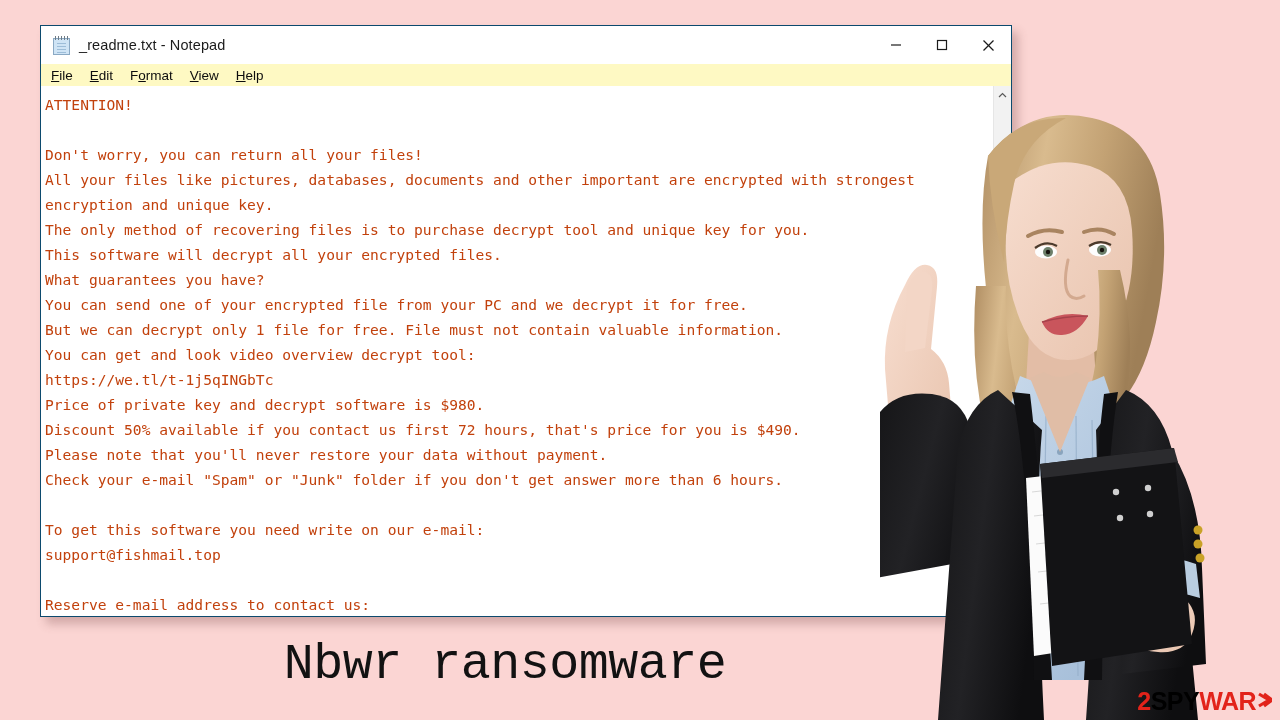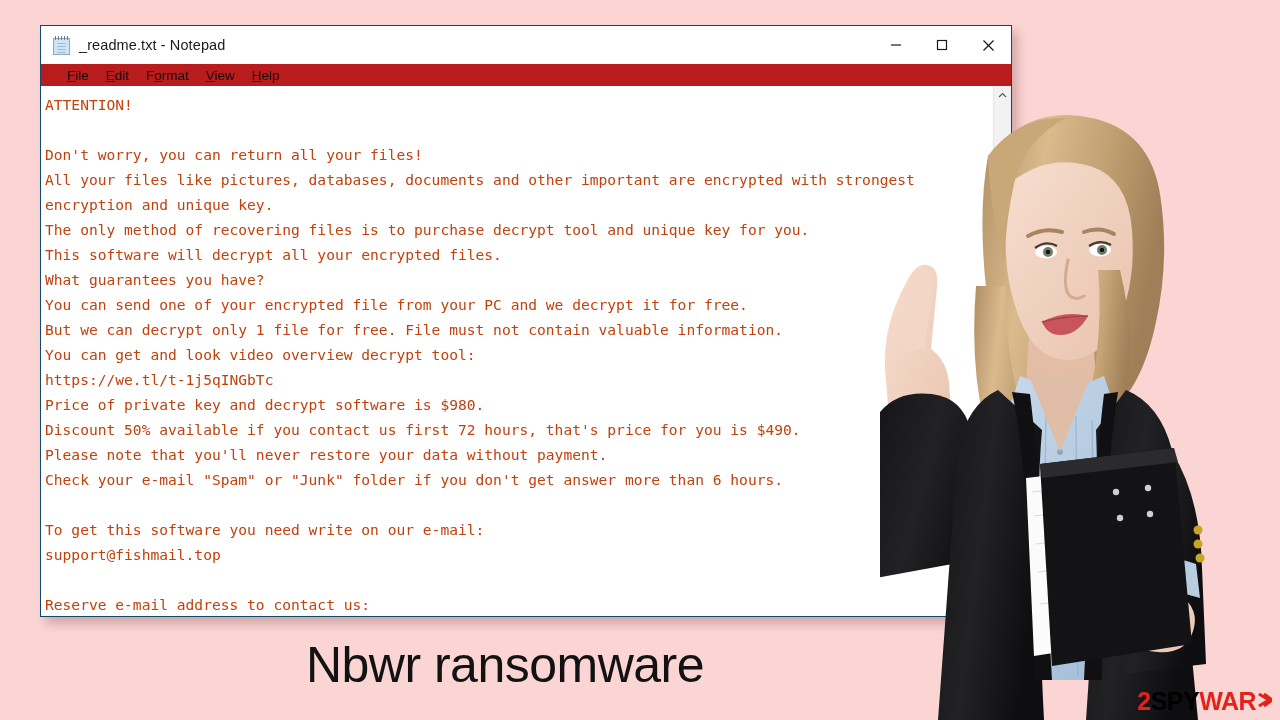--- a/index.html
+++ b/index.html
@@ -89,22 +89,22 @@
     display: flex;
     align-items: center;
     justify-content: center;
   }
   .win-btn svg { display: block; }
 
   #menu-bar {
     height: 22px;
     display: flex;
     align-items: center;
-    padding-left: 26px;
-    background: #b91c1c;
+    padding-left: 10px;
+    background: #fef9c3;
   }
   .menu-item {
     font-size: 13.5px;
     color: #0d0d0d;
     margin-right: 17px;
     white-space: nowrap;
   }
   .menu-item u { text-decoration: underline; }
 
   #text-area-wrap {
@@ -174,21 +174,21 @@
   
   #caption {
     position: absolute;
     left: 0;
     top: 636px;
     width: 1010px;
     text-align: center;
     z-index: 4;
   }
   #caption-text {
-    font-family: Liberation Sans, sans-serif;
+    font-family: Liberation Mono, monospace;
     font-size: 50px;
     font-weight: 400;
     color: #121212;
     letter-spacing: -0.5px;
   }
 
   
   #watermark {
     position: absolute;
     right: 8px;

